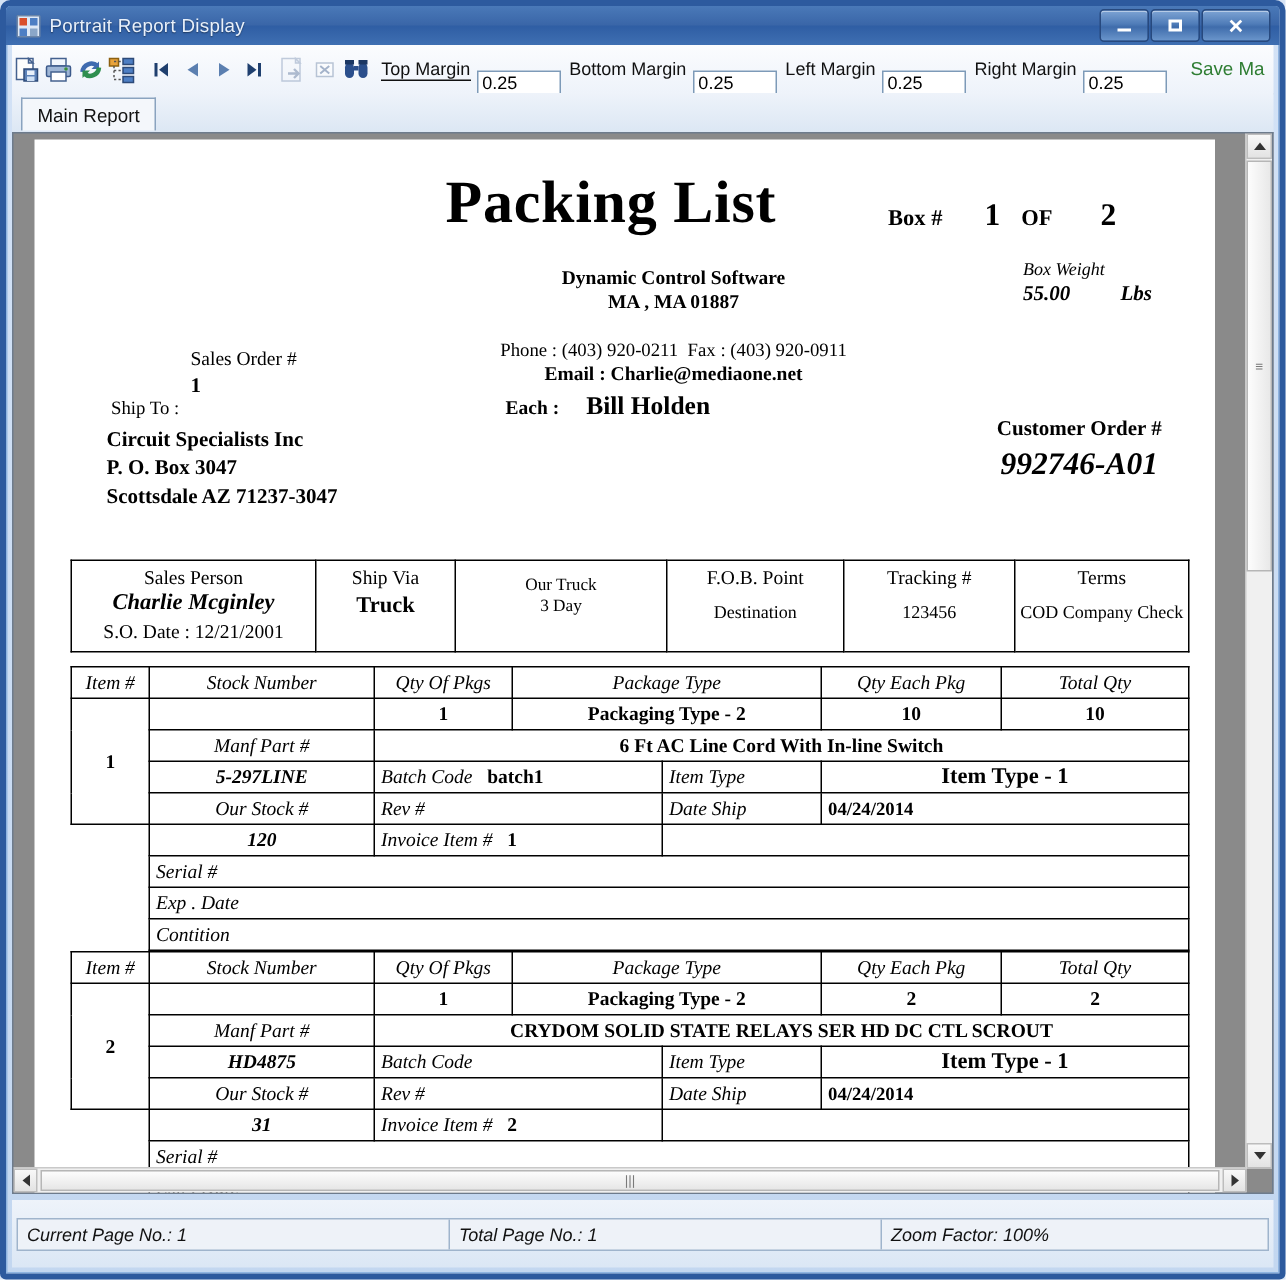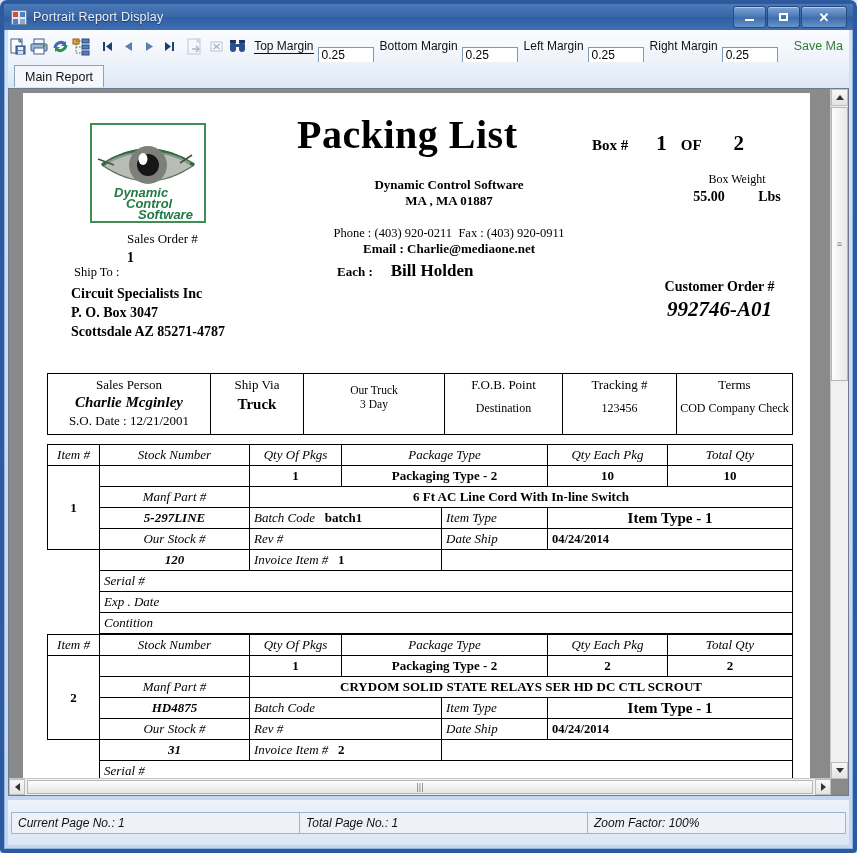--- a/index.html
+++ b/index.html
@@ -161,21 +161,21 @@
   .comp .em{font-size:13px;font-weight:bold;}
   .boxno{
     position:absolute;left:545px;top:16px;width:230px;
     display:flex;align-items:baseline;
   }
   .boxno .lbl{font-size:15px;font-weight:bold;}
   .boxno .v{font-size:21px;font-weight:bold;margin:0 14px 0 28px;}
   .boxno .of{font-size:15px;font-weight:bold;}
   .boxno .v2{font-size:21px;font-weight:bold;margin-left:32px;}
   .bw{
-    position:absolute;left:610px;top:57px;width:160px;text-align:center;
+    position:absolute;left:635px;top:57px;width:160px;font-style:italic;
   }
   .bw .l{font-size:12px;}
   .bw .r{font-size:14px;font-weight:bold;margin-top:2px;}
   .bw .r .u{margin-left:30px;}
   .so{
     position:absolute;left:80px;top:116px;width:150px;text-align:left;
   }
   .so .l{font-size:13px;}
   .so .v{font-size:14px;font-weight:bold;margin-top:3px;}
   
@@ -370,35 +370,20 @@
     </div>
   </div>
 
   <div class="viewer">
 
     <div class="page">
       <div class="pg-inner">
 
         <div class="hdr">
 
-          <div class="logo">
-            <svg width="112" height="96" viewBox="0 0 112 96">
-              <ellipse cx="56" cy="40" rx="46" ry="23" fill="#ffffff"></ellipse>
-              <path d="M10 40 Q56 8 102 40 Q56 72 10 40 Z" fill="#b9bdb6" stroke="#5a6b5d" stroke-width="1.2"></path>
-              <path d="M10 40 Q56 10 102 40" fill="none" stroke="#2f6b43" stroke-width="3.5"></path>
-              <path d="M14 38 Q56 16 98 38" fill="none" stroke="#8d9a8b" stroke-width="2"></path>
-              <circle cx="56" cy="40" r="19" fill="#7c7f7a"></circle>
-              <circle cx="56" cy="40" r="11" fill="#161616"></circle>
-              <ellipse cx="51" cy="34" rx="4.5" ry="6" fill="#ffffff"></ellipse>
-              <path d="M6 34 L22 40 M100 30 L88 38" stroke="#4a4f49" stroke-width="1.6"></path>
-              <text x="22" y="72" font-family="Liberation Sans, sans-serif" font-size="13" font-style="italic" font-weight="bold" fill="#1f7a44">Dynamic</text>
-              <text x="34" y="83" font-family="Liberation Sans, sans-serif" font-size="13" font-style="italic" font-weight="bold" fill="#1f7a44">Control</text>
-              <text x="46" y="94" font-family="Liberation Sans, sans-serif" font-size="13" font-style="italic" font-weight="bold" fill="#1f7a44">Software</text>
-            </svg>
-          </div>
 
           <div class="biglist">Packing List</div>
 
           <div class="comp">
             <div>Dynamic Control Software</div>
             <div>MA , MA 01887</div>
             <div class="ph">
               <span>Phone :</span>
               <span>(403) 920-0211</span>
               &nbsp;<span>Fax :</span>
@@ -429,21 +414,21 @@
             <div class="l">Sales Order #</div>
             <div class="v">1</div>
           </div>
         </div>
 
         <div class="mid">
           <div class="shipto-l">Ship To :</div>
           <div class="shipto-a">
             <div>Circuit Specialists Inc</div>
             <div>P. O. Box 3047</div>
-            <div>Scottsdale AZ 85271-4787</div>
+            <div>Scottsdale AZ 71237-3047</div>
           </div>
           <div class="attn">
             <span class="l">Each :</span>
             <span class="v">Bill Holden</span>
           </div>
           <div class="cust">
             <div class="l">Customer Order #</div>
             <div class="v">992746-A01</div>
           </div>
         </div>

